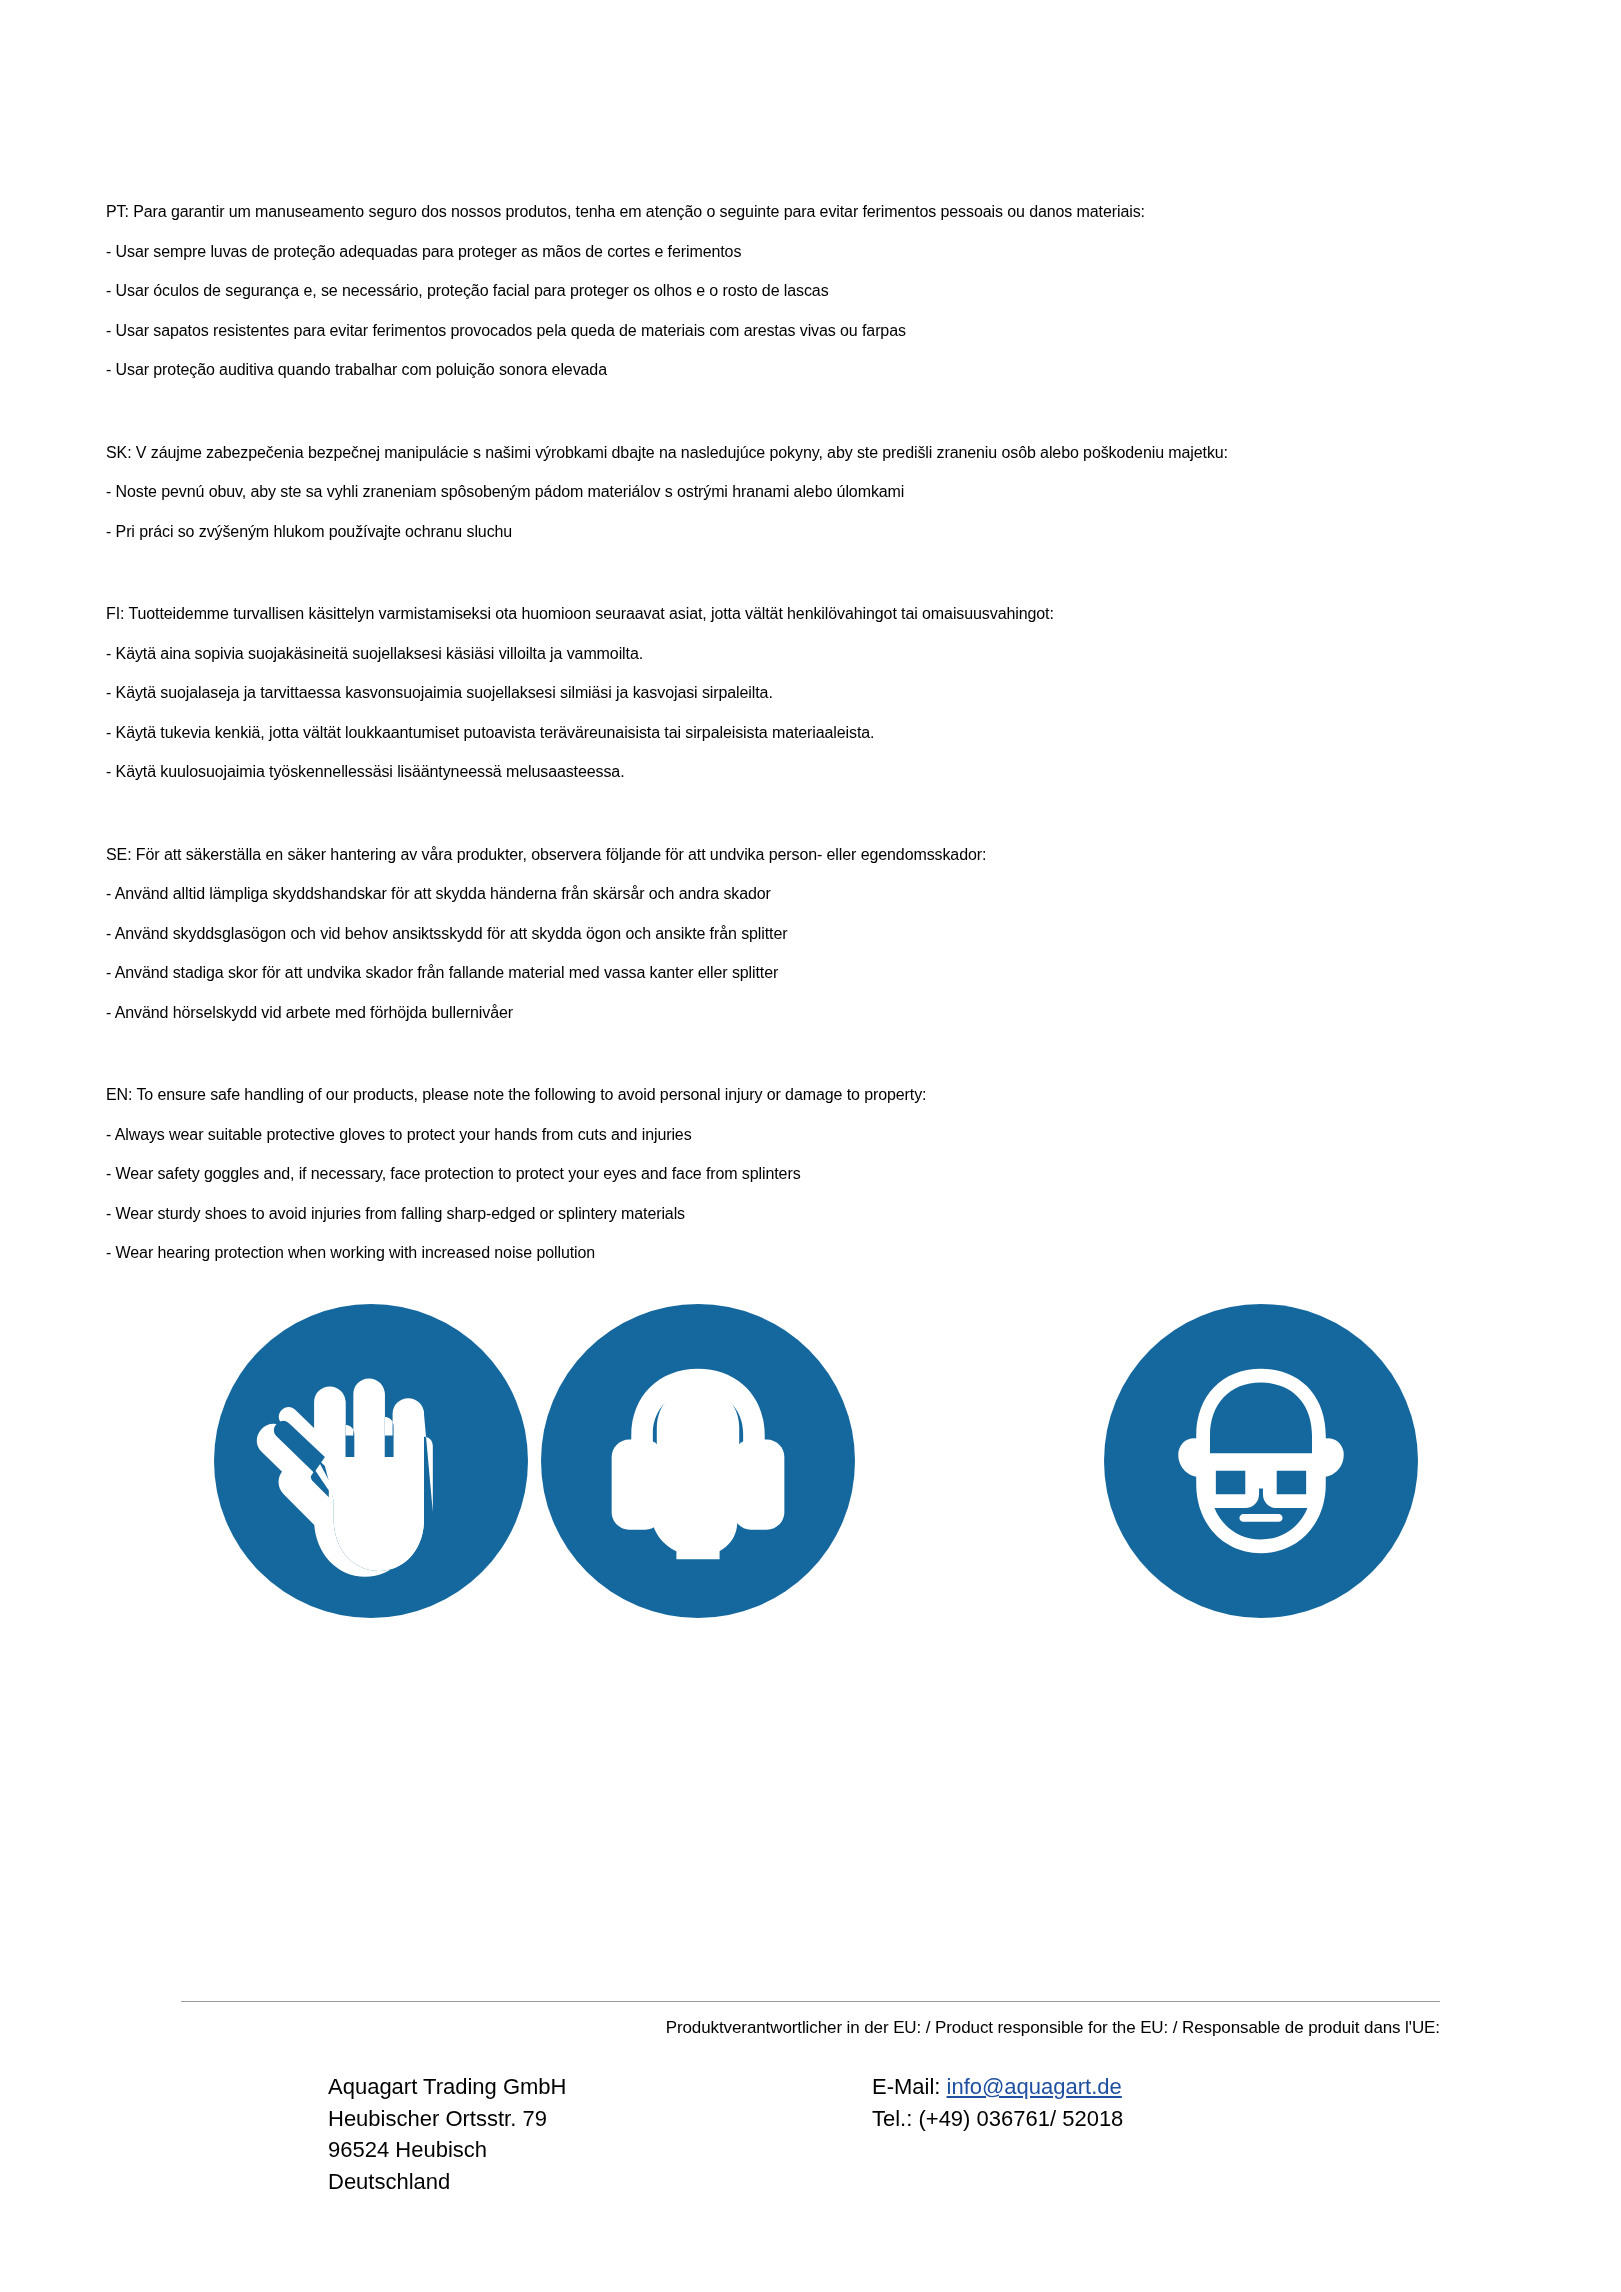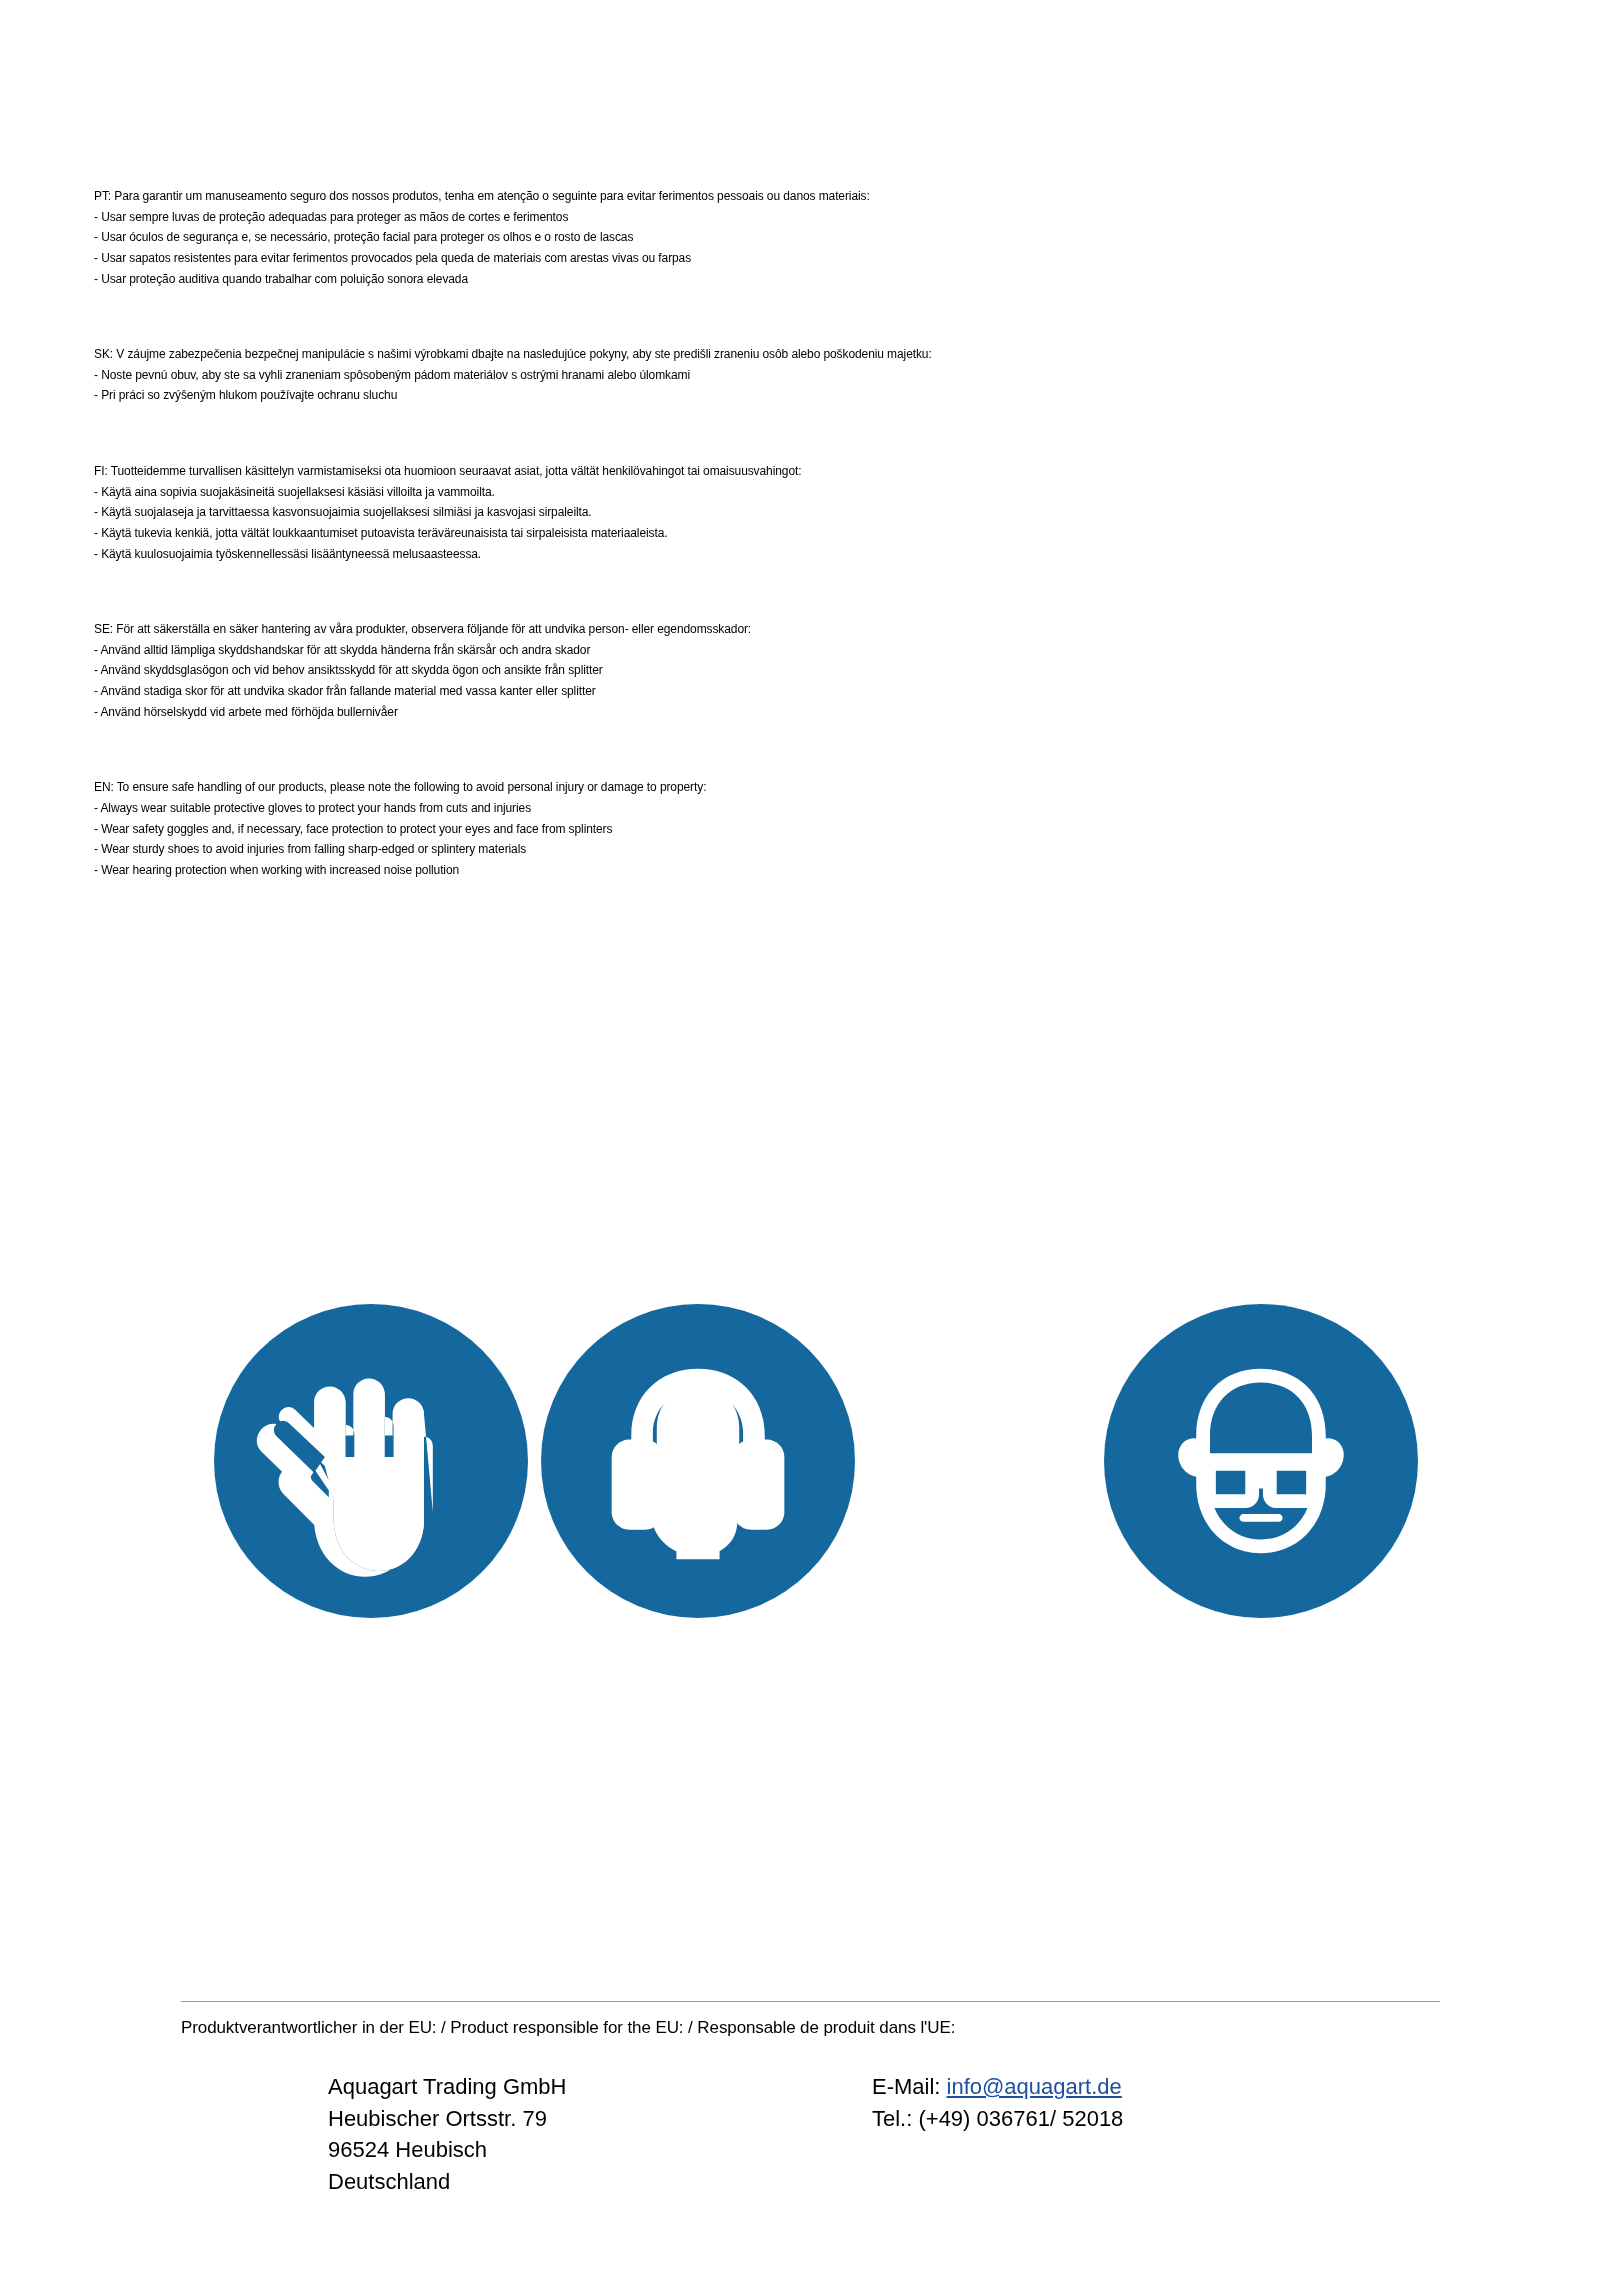--- a/index.html
+++ b/index.html
@@ -25,22 +25,22 @@
   .content {
     position: absolute;
     left: 94px;
     top: 186px;
     width: 1333px;
   }
   .block {
     margin-bottom: 55px;
   }
   .block p {
-    margin: 0;
-    font-size: 12px;
+    margin: 12px;
+    font-size: 16px;
     line-height: 1.72;
     letter-spacing: -0.1px;
     white-space: nowrap;
   }
   .block p.head {
     margin-bottom: 0;
   }
 
   
   .pictograms {
@@ -67,21 +67,21 @@
     left: 181px;
     top: 2001px;
     width: 1259px;
   }
   .footer-rule {
     border-top: 1px solid #9a9a9a;
     width: 100%;
     margin: 0 0 15.7px 0;
   }
   .footer-title {
-    text-align: left;
+    text-align: right;
     font-size: 17px;
     letter-spacing: -0.1px;
     margin-bottom: 33px;
     white-space: nowrap;
   }
   .footer-cols {
     position: relative;
     height: 127px;
   }
   .footer-left {

